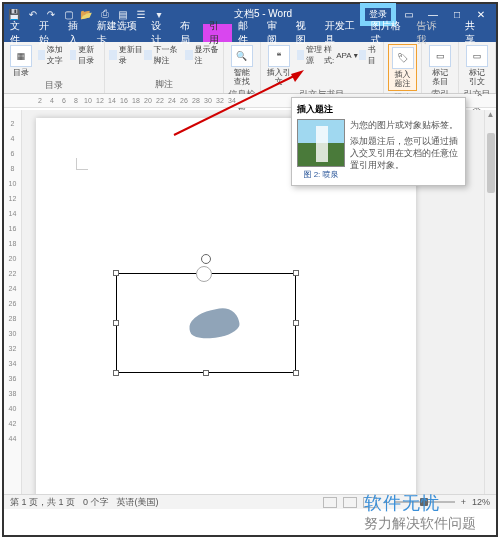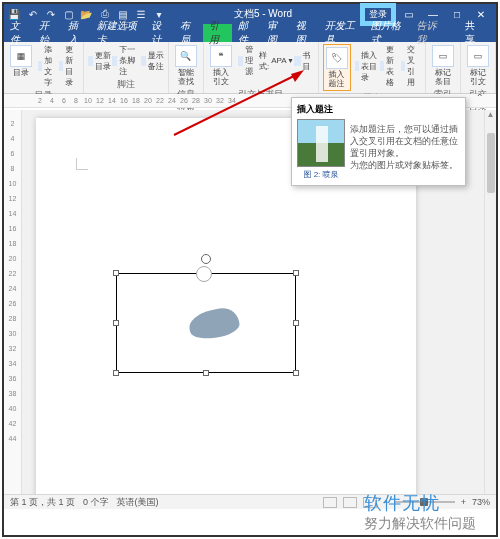--- a/index.html
+++ b/index.html
@@ -6,22 +6,22 @@
 body { width: 500px; height: 539px; background: #fff; overflow: hidden; position: relative; }
 .frame { border: 2px solid #333; width: 496px; height: 535px; margin: 2px; position: relative; background: #fff; }
 .titlebar { height: 20px; background: #2b579a; display: flex; align-items: center; color: #fff; font-size: 10px; padding: 0 4px; }
 .titlebar .tb-icons { display: flex; gap: 4px; }
 .titlebar .tb-icons span { width: 14px; height: 14px; display: inline-flex; align-items: center; justify-content: center; opacity: 0.9; cursor: pointer; }
 .titlebar .title { flex: 1; text-align: center; font-size: 10px; }
 .titlebar .tb-right { display: flex; gap: 2px; align-items: center; }
 .titlebar .login { border: 5px solid #7dd3fc; padding: 0 4px; font-size: 9px; }
 .wctrl { width: 22px; text-align: center; font-size: 10px; cursor: pointer; }
 .tabs { height: 18px; background: #2b579a; display: flex; color: #fff; font-size: 10px; }
-.tab { padding: 0 6px; display: flex; align-items: center; cursor: pointer; font-style: italic; }
-.tab.active { background: #22c55e; color: #333; }
+.tab { padding: 0 6px; display: flex; align-items: center; cursor: pointer; }
+.tab.active { background: #d946ef; color: #333; }
 .tab.tellme { color: #d0d0d0; }
 .tabline-right { margin-left: auto; display: flex; align-items: center; color: #fff; gap: 20px; padding-right: 16px; }
 .ribbon { height: 52px; background: #f3f3f3; border-bottom: 1px solid #d0d0d0; display: flex; font-size: 9px; color: #444; }
 .rgroup { border-right: 1px solid #e0e0e0; padding: 2px 4px; display: flex; flex-direction: column; }
 .rgroup .body { flex: 1; display: flex; gap: 4px; align-items: flex-start; }
 .rgroup .label { text-align: center; font-size: 9px; color: #666; padding-top: 1px; }
 .rbtn { display: flex; flex-direction: column; align-items: center; gap: 1px; cursor: pointer; padding: 1px 2px; }
 .rbtn .ic { width: 16px; height: 16px; background: #fff; border: 1px solid #c4d7ef; display: flex; align-items: center; justify-content: center; }
 .rbtn.big .ic { width: 22px; height: 22px; }
 .rbtn .tx { font-size: 8px; line-height: 9px; text-align: center; color: #444; }
@@ -176,34 +176,20 @@
         </div>
       </div>
       <div class="label">引文与书目</div>
     </div>
     <div class="rgroup">
       <div class="body">
         <div class="rbtn big highlight">
             <div class="ic">🏷</div>
             <div class="tx">插入题注</div>
           </div>
-        <div class="stack">
-          <div class="line">
-              <span class="ic2"></span>
-              <span>插入表目录</span>
-            </div>
-          <div class="line">
-              <span class="ic2"></span>
-              <span>更新表格</span>
-            </div>
-          <div class="line">
-              <span class="ic2"></span>
-              <span>交叉引用</span>
-            </div>
-        </div>
       </div>
       <div class="label">题注</div>
     </div>
     <div class="rgroup">
       <div class="body">
         <div class="rbtn big">
             <div class="ic">▭</div>
             <div class="tx">标记条目</div>
           </div>
       </div>
@@ -298,38 +284,38 @@
   </svg>
 
   <div class="tooltip">
     <div class="tt-title">插入题注</div>
     <div class="tt-row">
       <div>
         <div class="tt-img"></div>
         <div class="tt-fig">图 2: 喷泉</div>
       </div>
       <div class="tt-text">
+        <div>为您的图片或对象贴标签。</div>
         <div style="margin-top:4px">添加题注后，您可以通过插入交叉引用在文档的任意位置引用对象。</div>
-        <div>为您的图片或对象贴标签。</div>
       </div>
     </div>
   </div>
 
   <div class="status">
     <span>第 1 页，共 1 页</span>
     <span>0 个字</span>
     <span>英语(美国)</span>
     <div class="right">
       <span class="vb"></span>
       <span class="vb"></span>
       <span class="vb"></span>
       <span>−</span>
       <span class="zoom"></span>
       <span>+</span>
-      <span>73%</span>
+      <span>12%</span>
     </div>
   </div>
 
   <div class="watermark">
     <div class="big">软件无忧</div>
     <div class="sm">努力解决软件问题</div>
   </div>
 
 </div>
 

